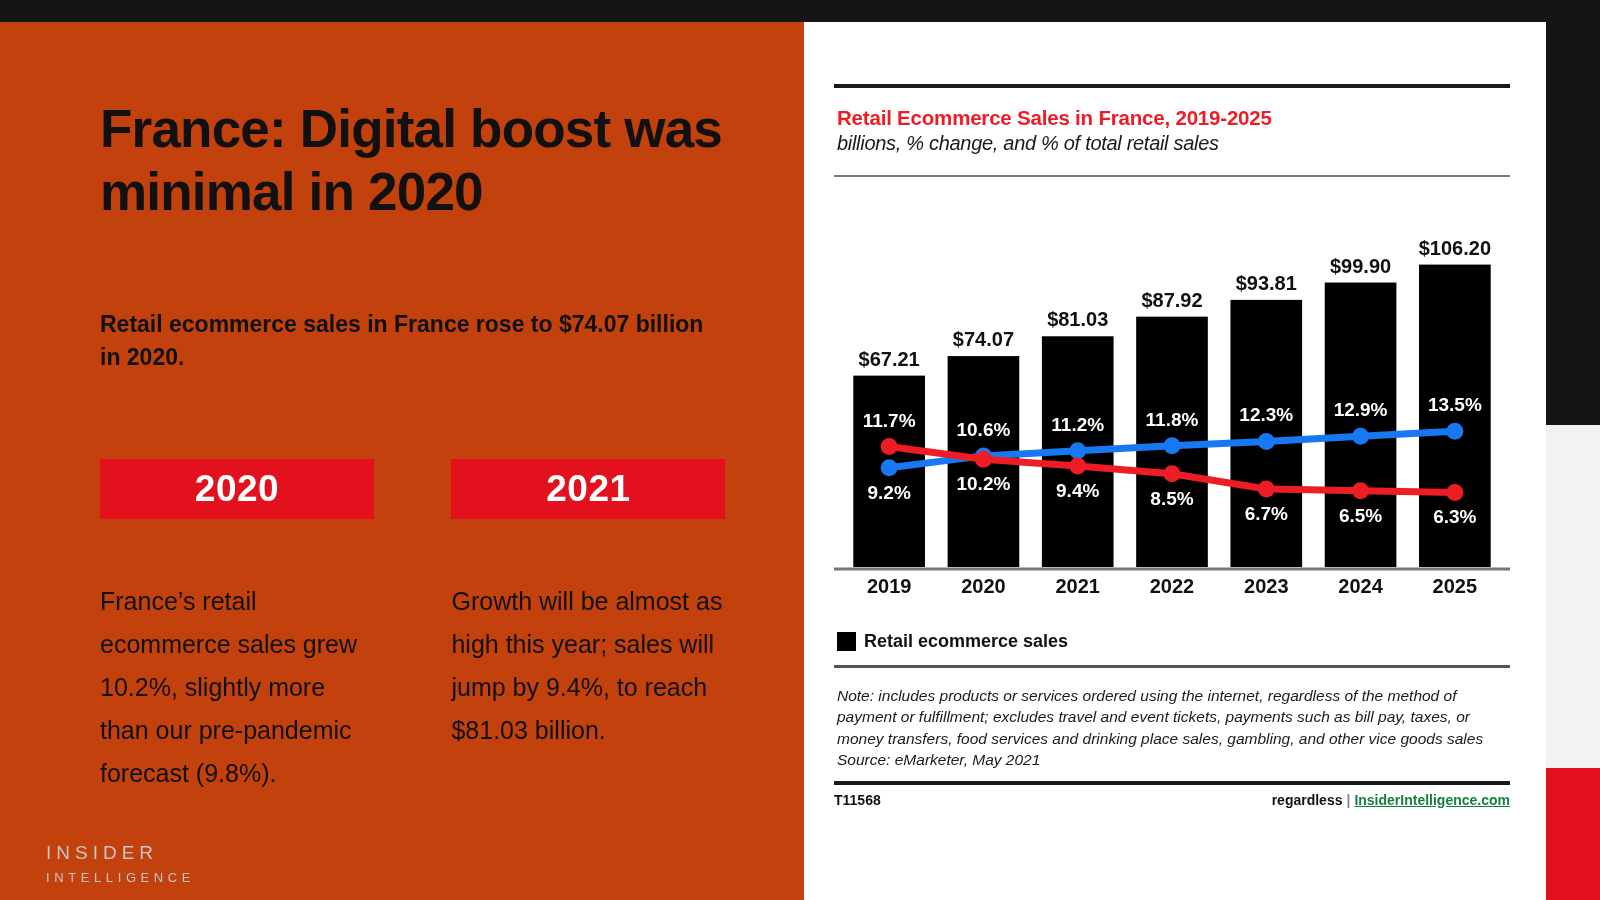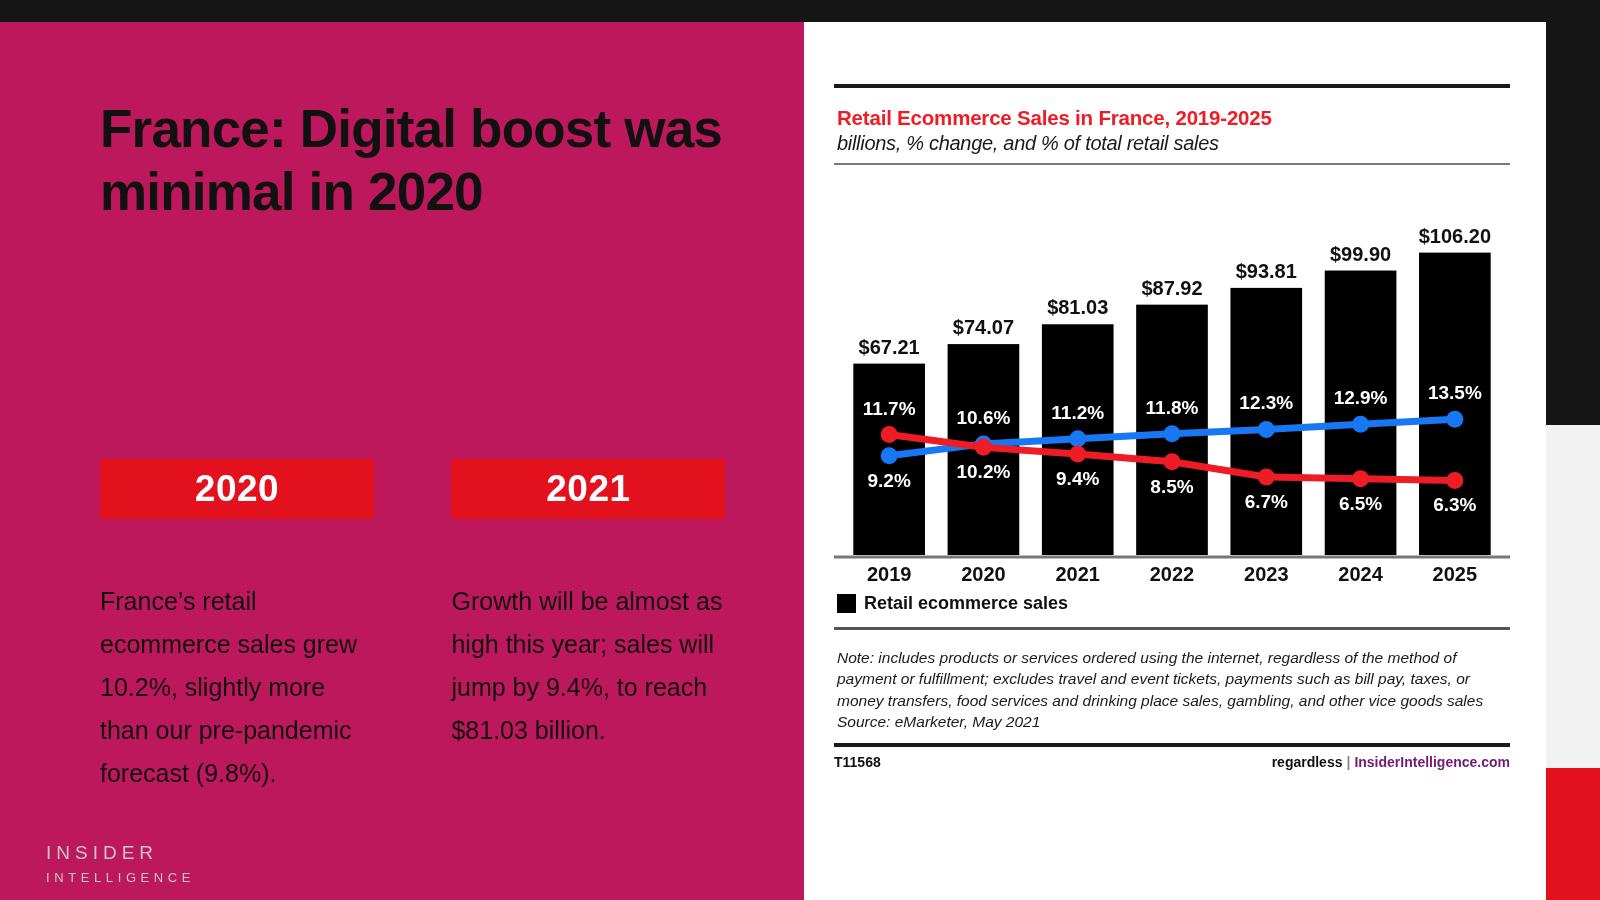--- a/index.html
+++ b/index.html
@@ -15,21 +15,21 @@
   .edge-dark  { position: absolute; left: 1546px; top: 0;     width: 54px; height: 425px; background: #151515; }
   .edge-gray  { position: absolute; left: 1546px; top: 425px; width: 54px; height: 343px; background: #f2f2f2; }
   .edge-red   { position: absolute; left: 1546px; top: 768px; width: 54px; height: 132px; background: #e3101e; }
 
   
   .topbar { position: absolute; left: 0; top: 0; width: 1546px; height: 22px; background: #151515; }
 
   
   .left-panel {
     position: absolute; left: 0; top: 22px;
-    width: 804px; height: 878px; background: #be185d;
+    width: 804px; height: 878px; background: #c2410c;
   }
   .headline {
     position: absolute; left: 100px; top: 76px; width: 660px;
     font-size: 53px; font-weight: bold; line-height: 1.18;
     color: #111; letter-spacing: -0.8px;
   }
   .subhead {
     position: absolute; left: 100px; top: 286px; width: 610px;
     font-size: 23px; font-weight: bold; line-height: 1.45; color: #111;
   }
@@ -62,65 +62,66 @@
   .rule-thick { height: 4px; background: #1a1a1a; }
   .rule-thin  { height: 2px; background: #7a7a7a; }
   .rule-mid   { height: 3px; background: #555; }
 
   .chart-title {
     color: #ee1c25; font-size: 20.5px; font-weight: bold;
     padding: 18px 0 2px 3px; letter-spacing: -0.2px;
   }
   .chart-sub {
     color: #1a1a1a; font-size: 20px; font-style: italic;
-    padding: 0 0 8px 3px; letter-spacing: -0.3px;
+    padding: 0 0 20px 3px; letter-spacing: -0.3px;
   }
 
   
   .plot { position: relative; width: 676px; height: 400px; margin-top: 18px; }
   .plot svg { display: block; }
 
   
-  .legend { margin-top: 6px; padding-left: 3px; }
+  .legend { margin-top: 32px; padding-left: 3px; }
   .legend-row { display: flex; align-items: center; height: 28px; }
   .sw-sq { width: 19px; height: 19px; background: #000; margin-right: 8px; flex: 0 0 auto; }
   .sw-dot { width: 19px; height: 19px; border-radius: 50%; margin-right: 8px; flex: 0 0 auto; }
   .sw-red { background: #ee1c25; }
   .sw-blue { background: #1877f2; }
   .legend-label { font-size: 18px; font-weight: bold; color: #111; }
   .legend-gap { width: 112px; flex: 0 0 auto; }
 
   .note {
     margin-top: 8px; padding: 9px 0 0 3px;
     font-size: 15.5px; font-style: italic; line-height: 1.38; color: #1a1a1a;
   }
   .foot {
     display: flex; justify-content: space-between; align-items: center;
     padding-top: 7px; font-size: 14px; font-weight: bold;
   }
   .foot-id { color: #111; text-align: right; }
   .foot-brand .em { color: #111; }
   .foot-brand .bar { color: #888; padding: 0 4px; }
-  .foot-brand .ii { color: #701a75; }
+  .foot-brand .ii { color: #15803d; text-decoration: underline; }
 </style>
 </head>
 <body>
 
 <div id="stage">
 
   <div class="edge-dark"></div>
   <div class="edge-gray"></div>
   <div class="edge-red"></div>
 
   <div class="topbar"></div>
 
   <div class="left-panel">
 
     <div class="headline">France: Digital boost was minimal in 2020</div>
 
+    <div class="subhead">Retail ecommerce sales in France rose to $74.07 billion in 2020.</div>
 
     <div class="badges">
       <div class="badge">2020</div>
       <div class="badge">2021</div>
     </div>
 
     <div class="cols">
       <div class="col">France’s retail ecommerce sales grew 10.2%, slightly more than our pre-pandemic forecast (9.8%).</div>
       <div class="col">Growth will be almost as high this year; sales will jump by 9.4%, to reach $81.03 billion.</div>
     </div>

